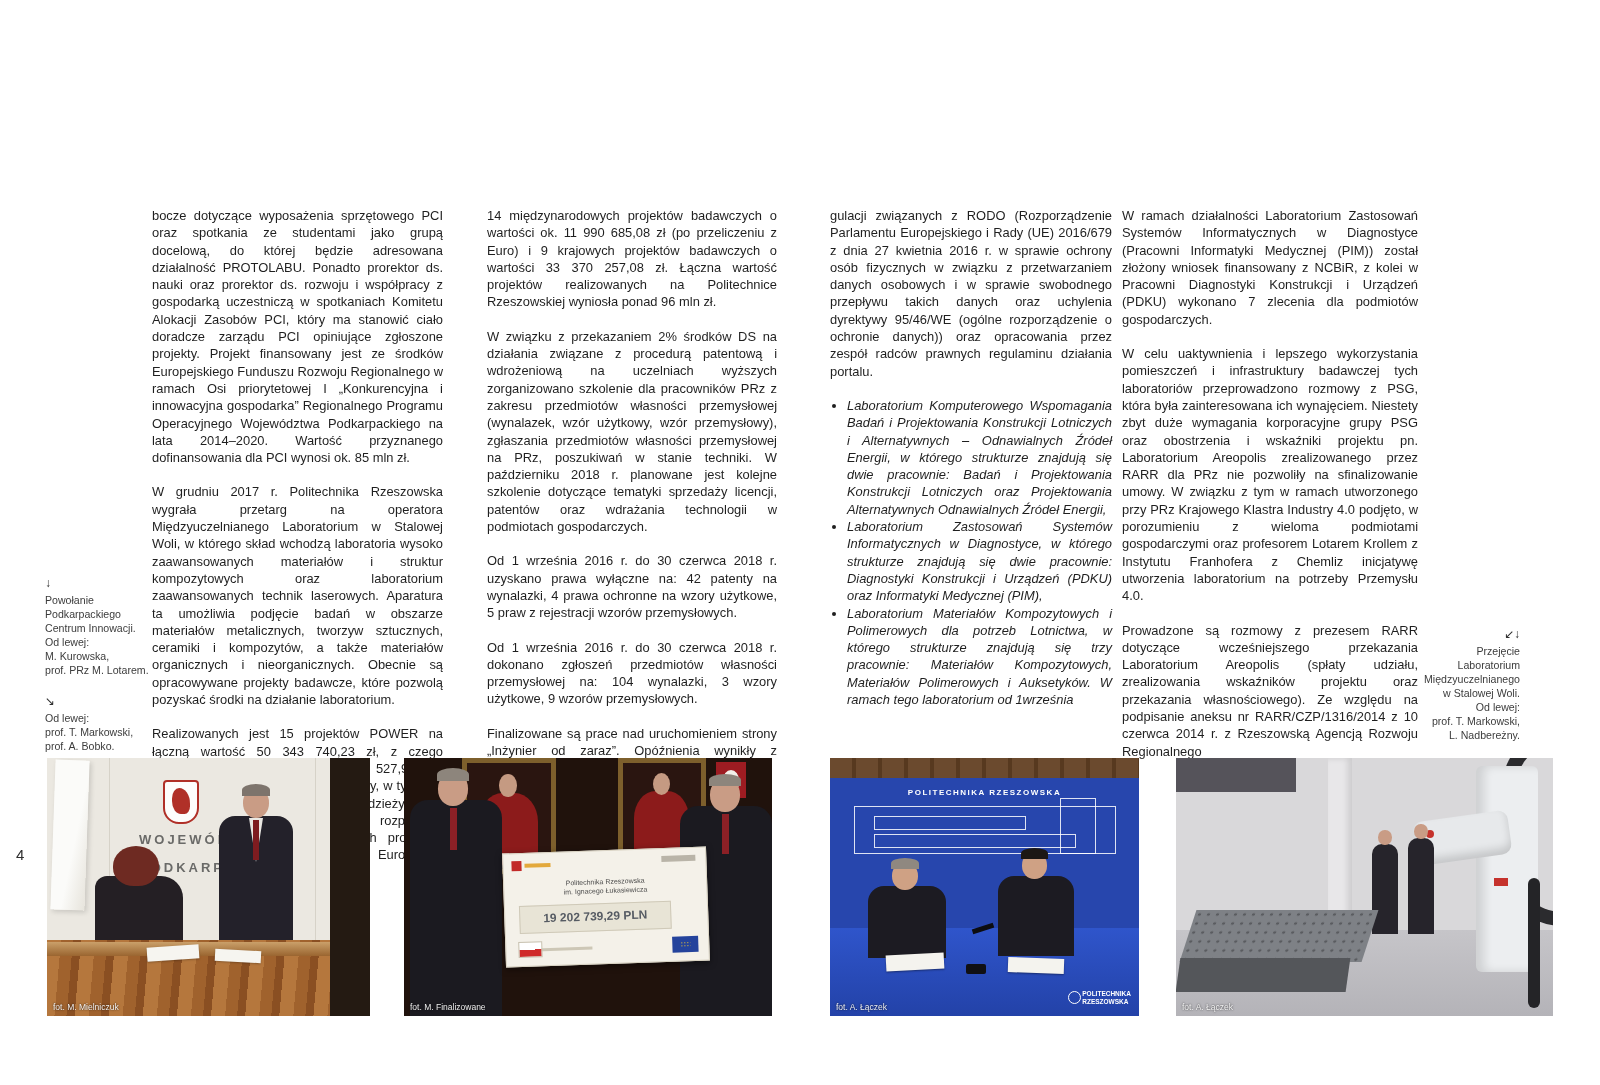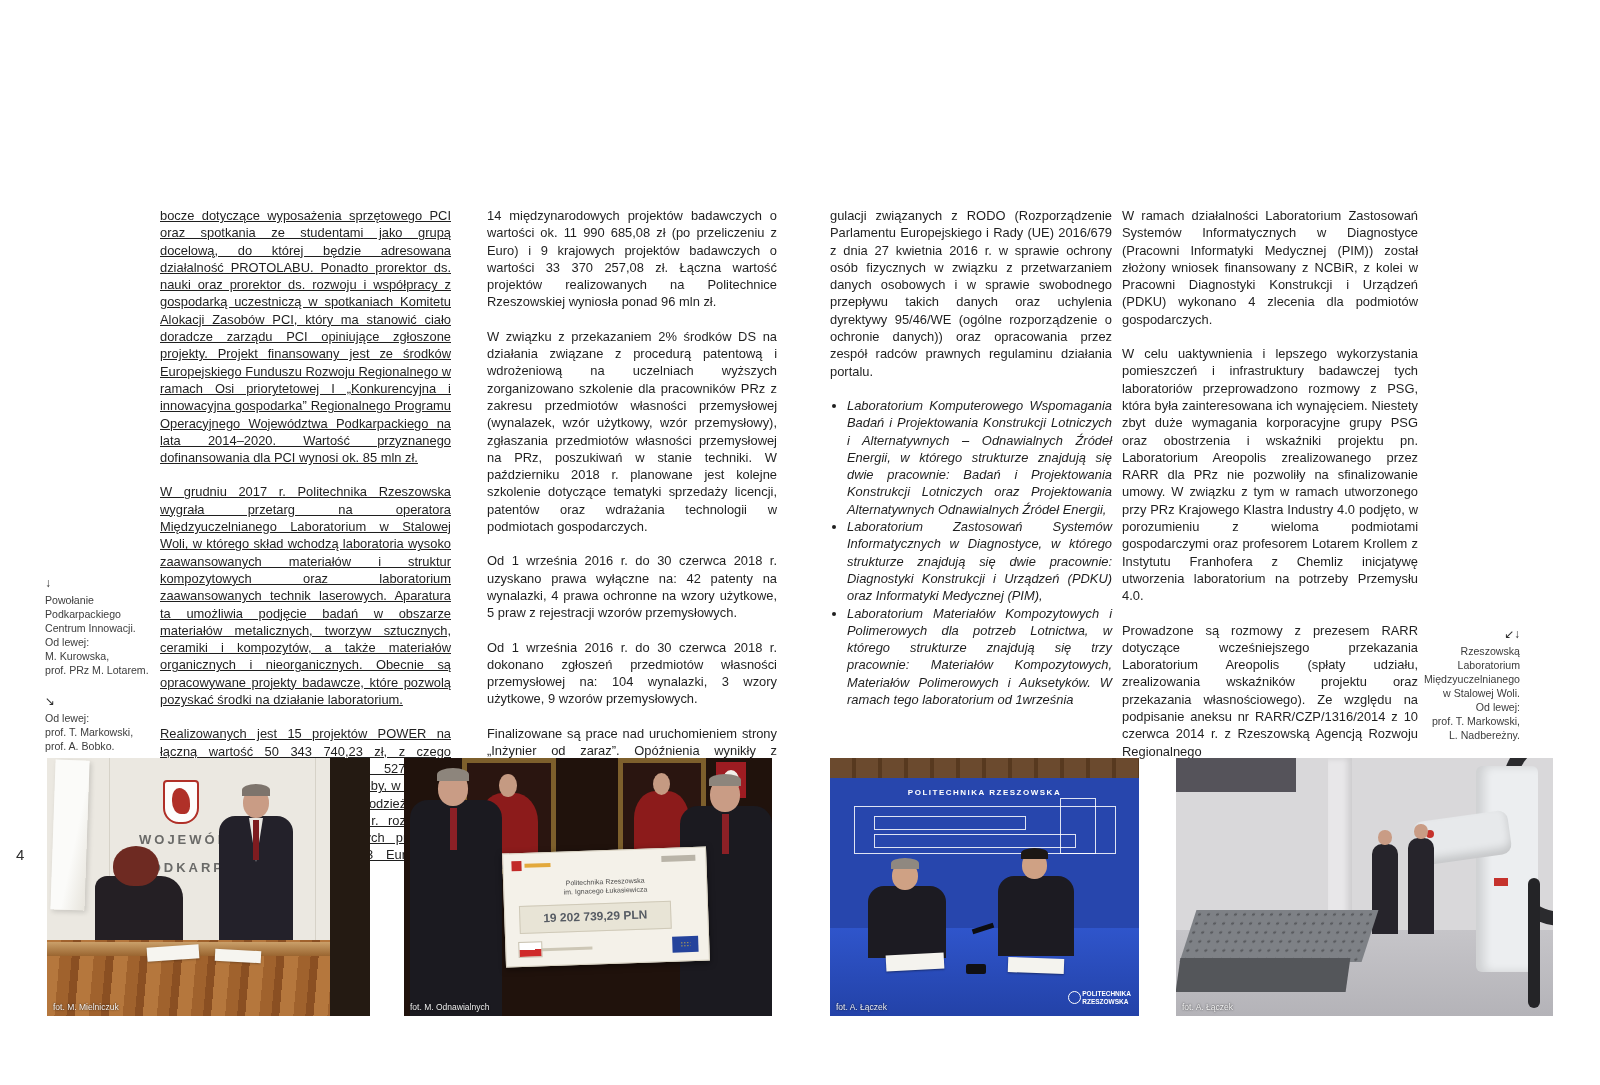--- a/index.html
+++ b/index.html
@@ -4,21 +4,21 @@
 <style>
   html,body{margin:0;padding:0;background:#9a9a9a;}
   .spread{position:relative;width:1600px;height:1085px;background:#ffffff;overflow:hidden;
           font-family:"Liberation Sans","DejaVu Sans",sans-serif;color:#1e1e1e;}
   
   .col{position:absolute;top:207px;font-size:12.9px;line-height:17.3px;text-align:justify;
        color:#1f1f1f;}
   .col p{margin:0 0 17px 0;}
   .col ul{margin:0;padding-left:17px;font-style:italic;}
   .col li{text-align:justify;margin:0;}
-  #col1{left:160px;width:291px;text-decoration:underline;}
+  #col1{left:152px;width:291px;}
   #col2{left:487px;width:290px;}
   #col3{left:830px;width:282px;}
   #col4{left:1122px;width:296px;}
   
   .mcap{position:absolute;font-size:10.6px;line-height:14px;color:#3c3c3c;}
   .mcap .arrow{font-size:12px;margin-bottom:3px;color:#2e2e2e;}
   #cap-left1{left:45px;top:576px;width:110px;}
   #cap-left2{left:45px;top:694px;width:110px;}
   #cap-right{right:80px;top:627px;width:140px;text-align:right;}
   
@@ -137,21 +137,21 @@
   <div class="col" id="col3">
     <p>gulacji związanych z RODO (Rozporządzenie Parlamentu Europejskiego i Rady (UE) 2016/679 z dnia 27 kwietnia 2016 r. w sprawie ochrony osób fizycznych w związku z przetwarzaniem danych osobowych i w sprawie swobodnego przepływu takich danych oraz uchylenia dyrektywy 95/46/WE (ogólne rozporządzenie o ochronie danych)) oraz opracowania przez zespół radców prawnych regulaminu działania portalu.</p>
     <ul>
       <li>Laboratorium Komputerowego Wspomagania Badań i Projektowania Konstrukcji Lotniczych i Alternatywnych – Odnawialnych Źródeł Energii, w którego strukturze znajdują się dwie pracownie: Badań i Projektowania Konstrukcji Lotniczych oraz Projektowania Alternatywnych Odnawialnych Źródeł Energii,</li>
       <li>Laboratorium Zastosowań Systemów Informatycznych w Diagnostyce, w którego strukturze znajdują się dwie pracownie: Diagnostyki Konstrukcji i Urządzeń (PDKU) oraz Informatyki Medycznej (PIM),</li>
       <li>Laboratorium Materiałów Kompozytowych i Polimerowych dla potrzeb Lotnictwa, w którego strukturze znajdują się trzy pracownie: Materiałów Kompozytowych, Materiałów Polimerowych i Auksetyków. W ramach tego laboratorium od 1września</li>
     </ul>
   </div>
 
   <div class="col" id="col4">
-    <p>W ramach działalności Laboratorium Zastosowań Systemów Informatycznych w Diagnostyce (Pracowni Informatyki Medycznej (PIM)) został złożony wniosek finansowany z NCBiR, z kolei w Pracowni Diagnostyki Konstrukcji i Urządzeń (PDKU) wykonano 4 zlecenia dla podmiotów gospodarczych.</p>
+    <p>W ramach działalności Laboratorium Zastosowań Systemów Informatycznych w Diagnostyce (Pracowni Informatyki Medycznej (PIM)) został złożony wniosek finansowany z NCBiR, z kolei w Pracowni Diagnostyki Konstrukcji i Urządzeń (PDKU) wykonano 7 zlecenia dla podmiotów gospodarczych.</p>
     <p>W celu uaktywnienia i lepszego wykorzystania pomieszczeń i infrastruktury badawczej tych laboratoriów przeprowadzono rozmowy z PSG, która była zainteresowana ich wynajęciem. Niestety zbyt duże wymagania korporacyjne grupy PSG oraz obostrzenia i wskaźniki projektu pn. Laboratorium Areopolis zrealizowanego przez RARR dla PRz nie pozwoliły na sfinalizowanie umowy. W związku z tym w ramach utworzonego przy PRz Krajowego Klastra Industry 4.0 podjęto, w porozumieniu z wieloma podmiotami gospodarczymi oraz profesorem Lotarem Krollem z Instytutu Franhofera z Chemliz inicjatywę utworzenia laboratorium na potrzeby Przemysłu 4.0.</p>
     <p>Prowadzone są rozmowy z prezesem RARR dotyczące wcześniejszego przekazania Laboratorium Areopolis (spłaty udziału, zrealizowania wskaźników projektu oraz przekazania własnościowego). Ze względu na podpisanie aneksu nr RARR/CZP/1316/2014 z 10 czerwca 2014 r. z Rzeszowską Agencją Rozwoju Regionalnego</p>
   </div>
 
   <div class="mcap" id="cap-left1">
     <div class="arrow">↓</div>
     <div>Powołanie</div>
     <div>Podkarpackiego</div>
     <div>Centrum Innowacji.</div>
     <div>Od lewej:</div>
@@ -161,21 +161,21 @@
 
   <div class="mcap" id="cap-left2">
     <div class="arrow">↘</div>
     <div>Od lewej:</div>
     <div>prof. T. Markowski,</div>
     <div>prof. A. Bobko.</div>
   </div>
 
   <div class="mcap" id="cap-right">
     <div class="arrow">↙↓</div>
-    <div>Rzeszowską</div>
+    <div>Przejęcie</div>
     <div>Laboratorium</div>
     <div>Międzyuczelnianego</div>
     <div>w Stalowej Woli.</div>
     <div>Od lewej:</div>
     <div>prof. T. Markowski,</div>
     <div>L. Nadbereżny.</div>
   </div>
 
   <div class="photo" id="photo1">
     <div class="abs p1-wall"></div>
@@ -227,21 +227,21 @@
         <div>Politechnika Rzeszowska</div>
         <div>im. Ignacego Łukasiewicza</div>
       </div>
       <div class="p2-amountband">
         <div class="p2-amount">19 202 739,29 PLN</div>
       </div>
       <div class="p2-line" style="left:16px;bottom:14px;width:70px;"></div>
       <div class="p2-eu"></div>
       <div class="p2-plflag"></div>
     </div>
-    <div class="credit">fot. M. Odnawialnych</div>
+    <div class="credit">fot. M. Finalizowane</div>
   </div>
 
   <div class="photo" id="photo3">
     <div class="abs p3-bg"></div>
     <div class="abs p3-wood"></div>
     <div class="abs p3-toptext">POLITECHNIKA RZESZOWSKA</div>
     <div class="abs p3-box" style="left:24px;top:48px;width:260px;height:46px;"></div>
     <div class="abs p3-box" style="left:44px;top:58px;width:150px;height:12px;"></div>
     <div class="abs p3-box" style="left:44px;top:76px;width:200px;height:12px;"></div>
     <div class="abs p3-box" style="left:230px;top:40px;width:34px;height:54px;"></div>

